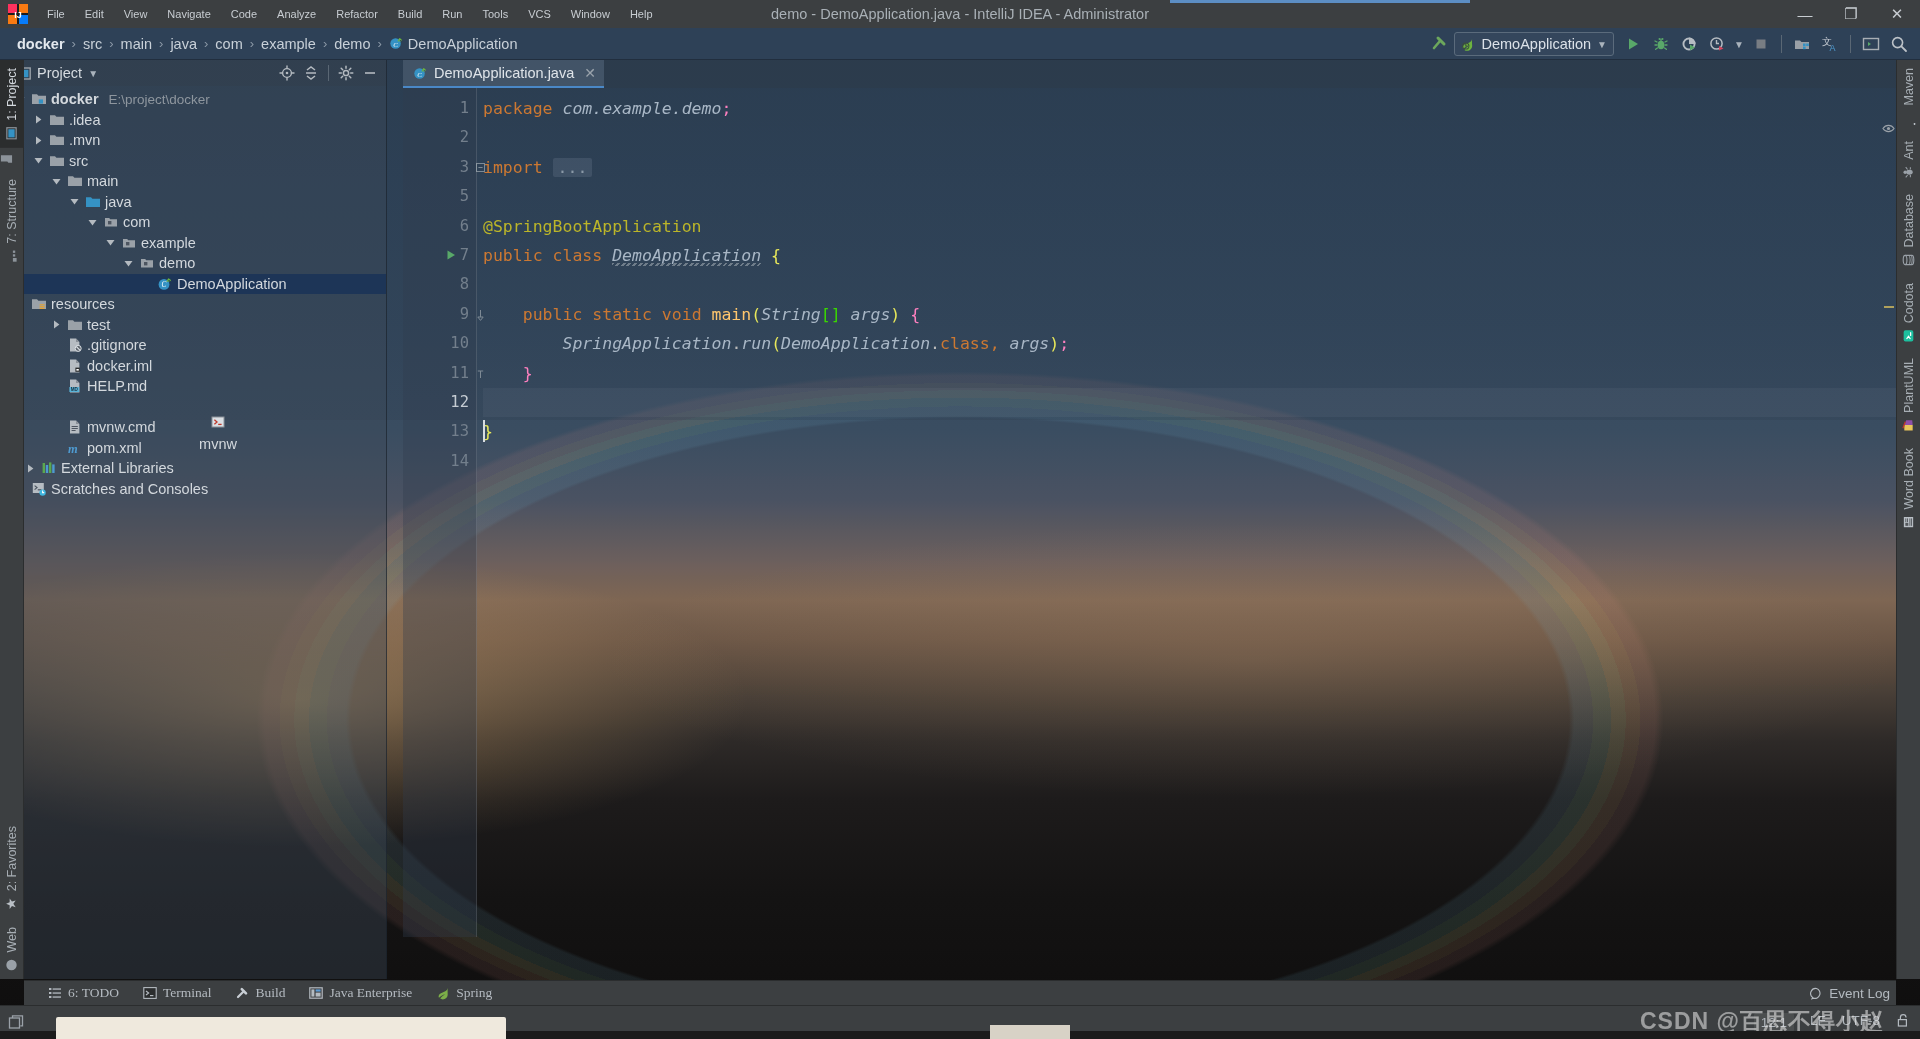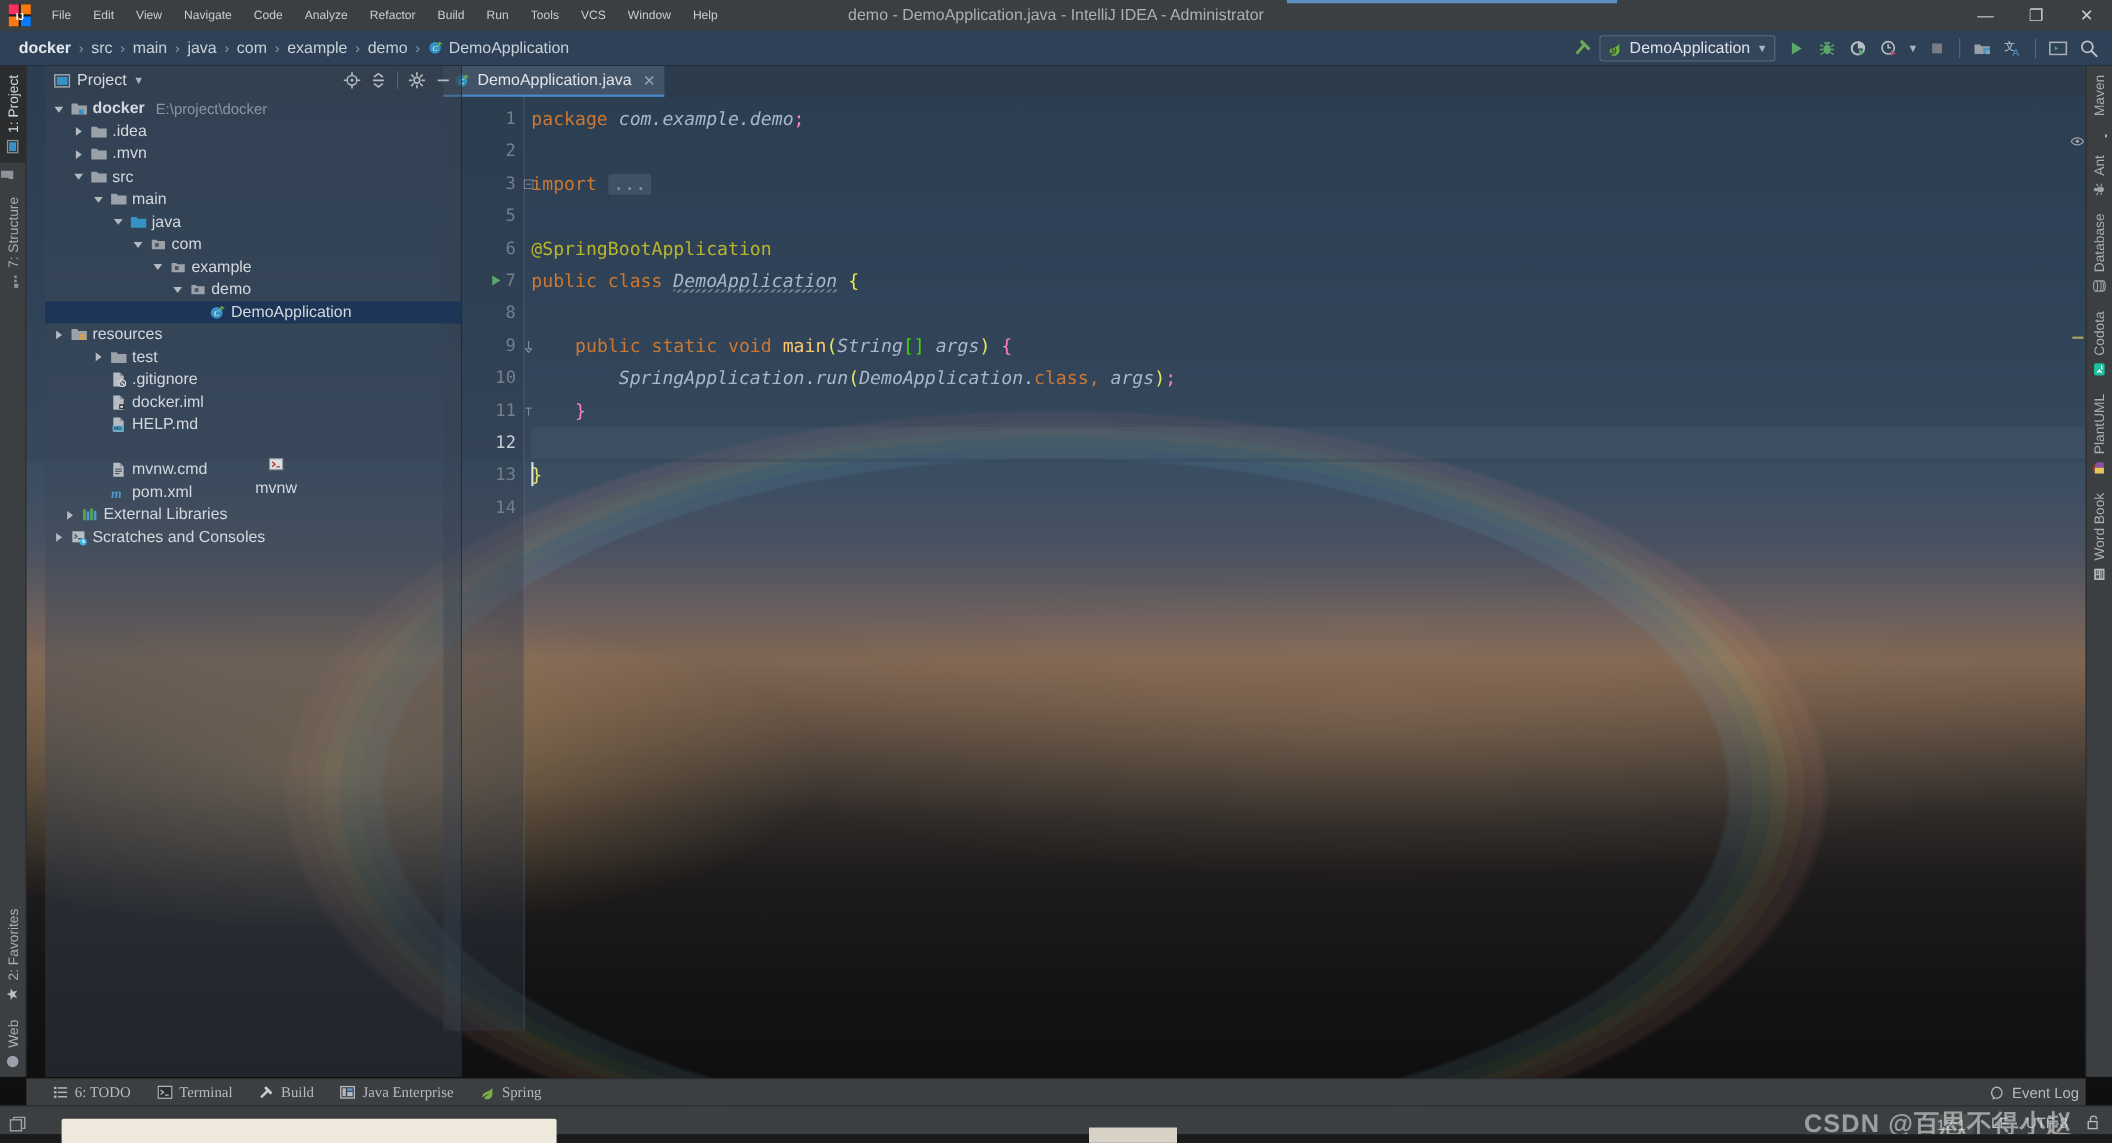--- a/index.html
+++ b/index.html
@@ -119,21 +119,21 @@
   .vtab-icon-only { display:flex; justify-content:center; padding: 5px 0; }
 
   
   #right-strip {
     position:absolute; right:0; top:60px; width:24px; height:919px;
     background:#3c3f41; z-index: 40; border-left:1px solid #2b2d2e;
   }
 
   
   #project-panel {
-    position:absolute; left:41px; top:60px; width:379px; height:919px;
+    position:absolute; left:8px; top:60px; width:379px; height:919px;
     background: rgba(60,73,88,0.40);
     z-index: 30;
     border-right: 1px solid rgba(25,32,42,0.65);
   }
   #project-header {
     height: 26px; display:flex; align-items:center; gap: 6px;
     padding-left: 8px; position: relative;
     background: rgba(50,62,76,0.45);
   }
   #project-header .title { font-size: 14.5px; color:#d6dbe0; }

